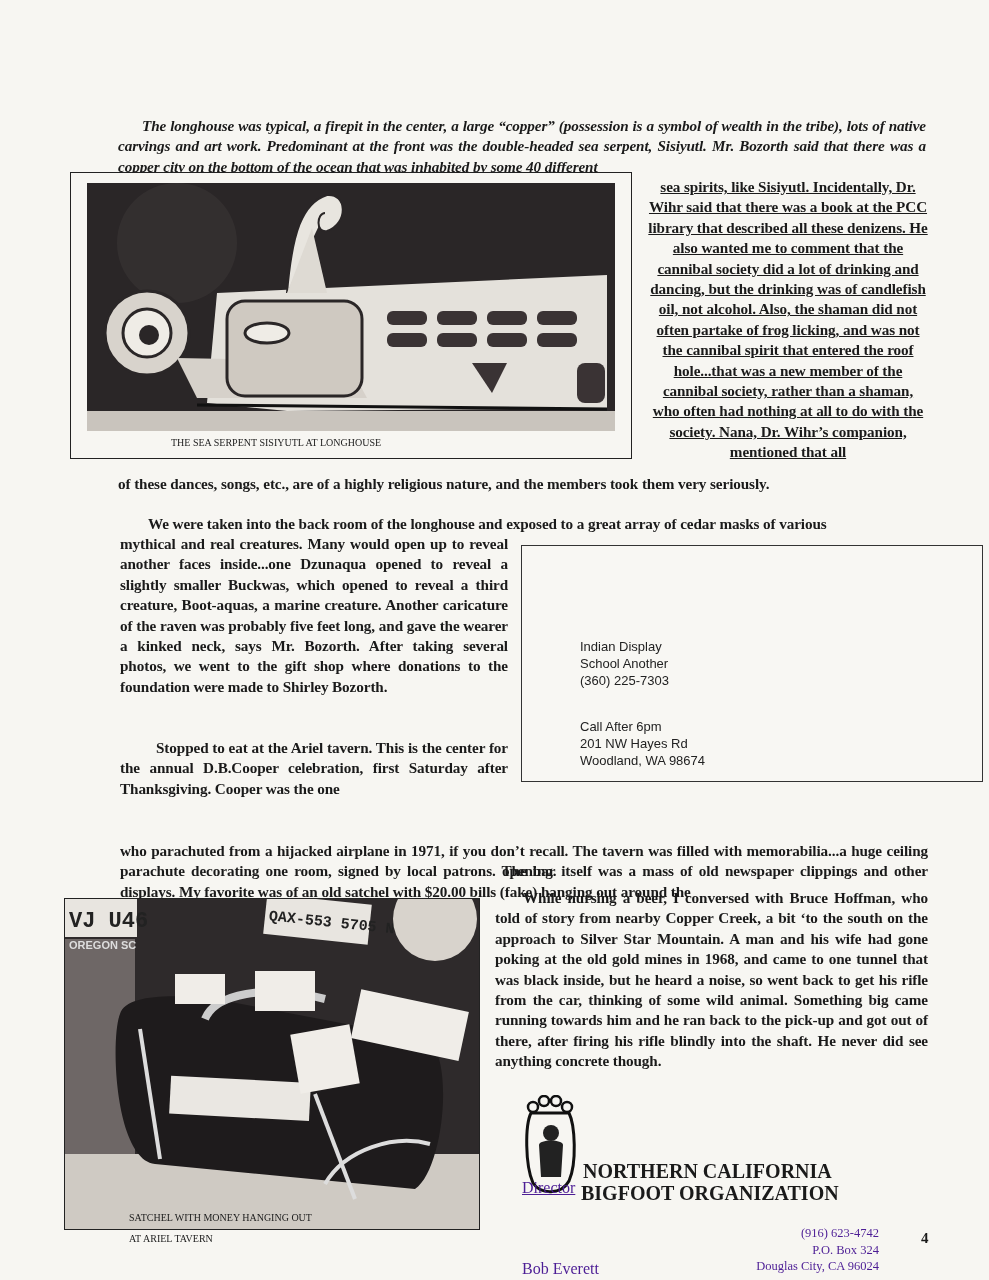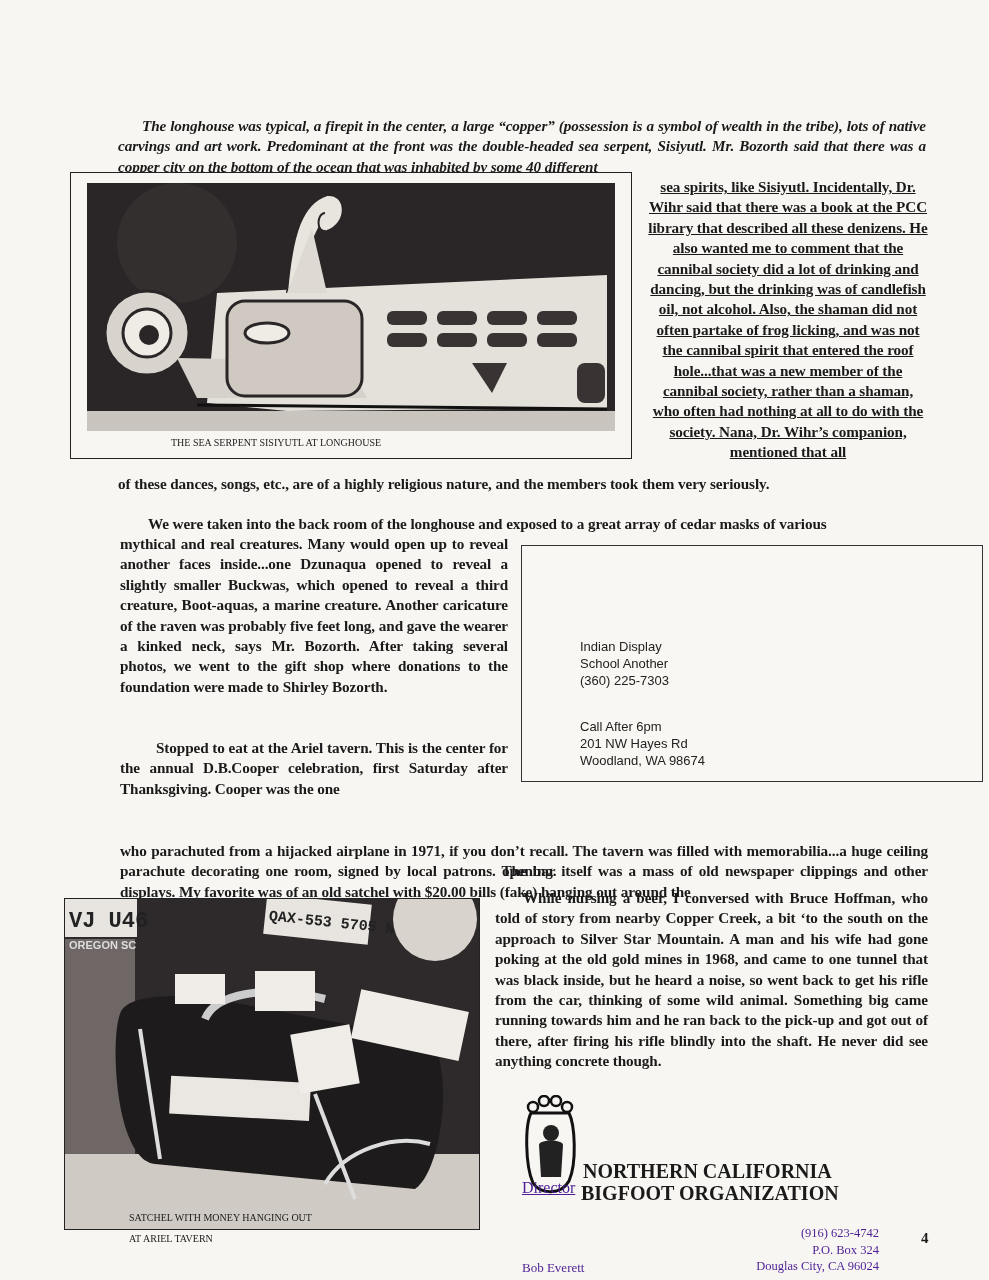--- a/index.html
+++ b/index.html
@@ -135,18 +135,18 @@
     <circle cx="48" cy="12" r="5" fill="none" stroke="#111" stroke-width="2.5"></circle>
     <circle cx="32" cy="38" r="8" fill="#222"></circle>
     <path d="M20,50 C20,44 44,44 44,50 L42,82 L22,82 Z" fill="#222"></path>
   </svg>
 </div>
 
 <div class="org" style="left:583px; top:1160px;">NORTHERN CALIFORNIA</div>
 <div class="org" style="left:581px; top:1182px;">BIGFOOT ORGANIZATION</div>
 
 <div class="foot" style="left:522px; top:1179px; text-decoration:underline; font-size:16px;">Director</div>
-<div class="foot" style="left:522px; top:1260px; font-size:13px;">Bob Everett</div>
+<div class="foot" style="left:522px; top:1260px; font-size:16px;">Bob Everett</div>
 <div class="foot" style="left:733px; top:1226px; width:146px; text-align:right;">(916) 623-4742</div>
 <div class="foot" style="left:733px; top:1243px; width:146px; text-align:right;">P.O. Box 324</div>
 <div class="foot" style="left:693px; top:1259px; width:186px; text-align:right;">Douglas City, CA 96024</div>
 
 <div style="position:absolute; left:921px; top:1230px; font-family:'Liberation Serif', serif; font-size:15px; font-weight:bold;">4</div>
 
 </body></html>

